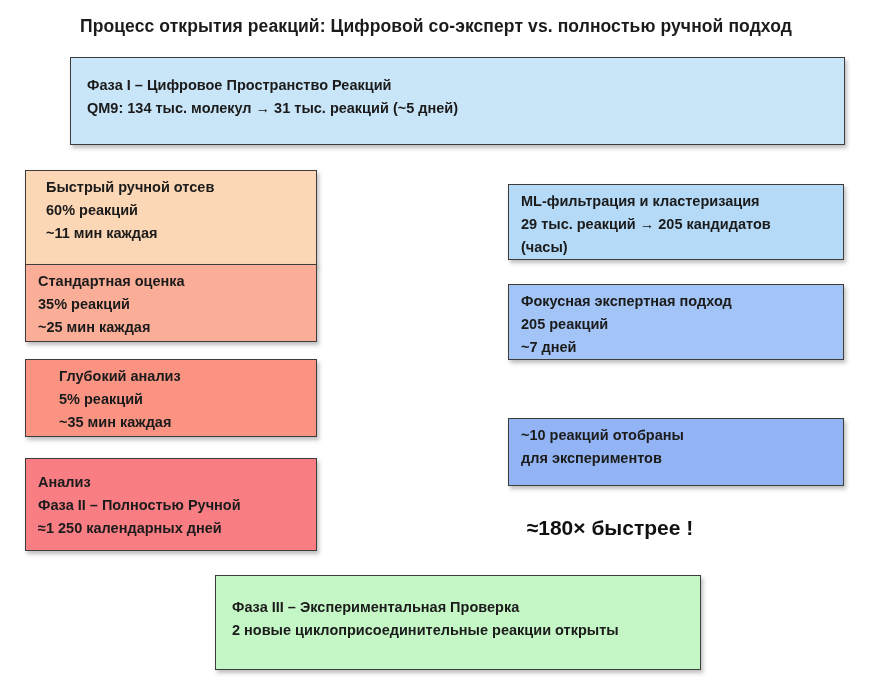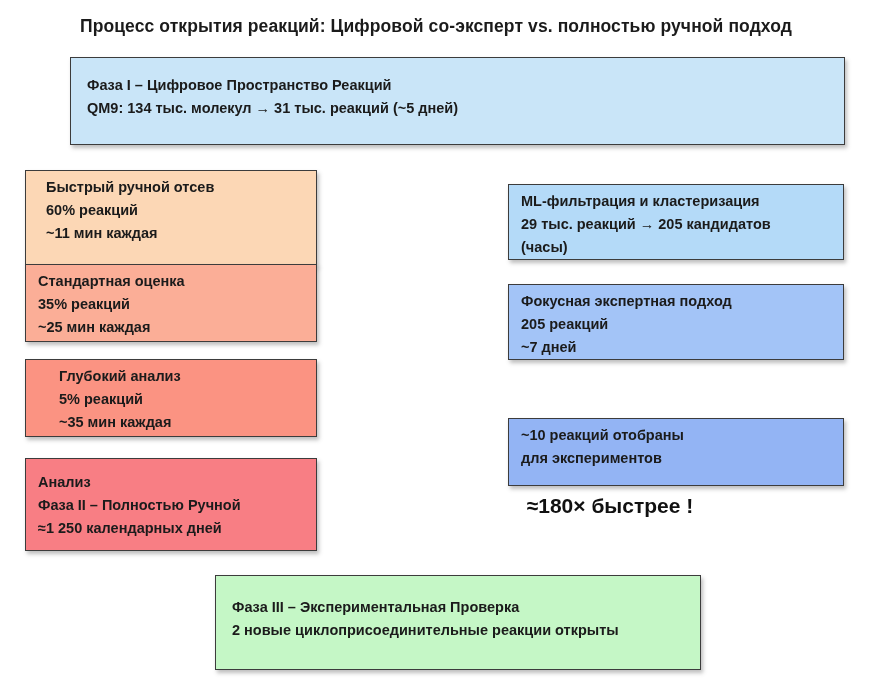--- a/index.html
+++ b/index.html
@@ -47,21 +47,21 @@
   .manual-box-4 { top: 458px; height: 93px; padding-top: 12px; }
 
   .digital-box   { left: 508px; width: 336px; padding: 5px 12px 0; }
   .digital-box-1 { top: 184px; height: 76px; }
   .digital-box-2 { top: 284px; height: 76px; }
   .digital-box-3 { top: 376px; height: 68px; margin-top: 42px; }
 
   .speedup-note {
     position: absolute;
     left: 470px;
-    top: 494px;
+    top: 516px;
     width: 280px;
     text-align: center;
     font-size: 21px;
     font-weight: 700;
     color: #111111;
   }
   .phase3-box { left: 215px; top: 575px; width: 486px; height: 95px; padding: 20px 16px 0; }
 </style>
 </head>
 <body>

